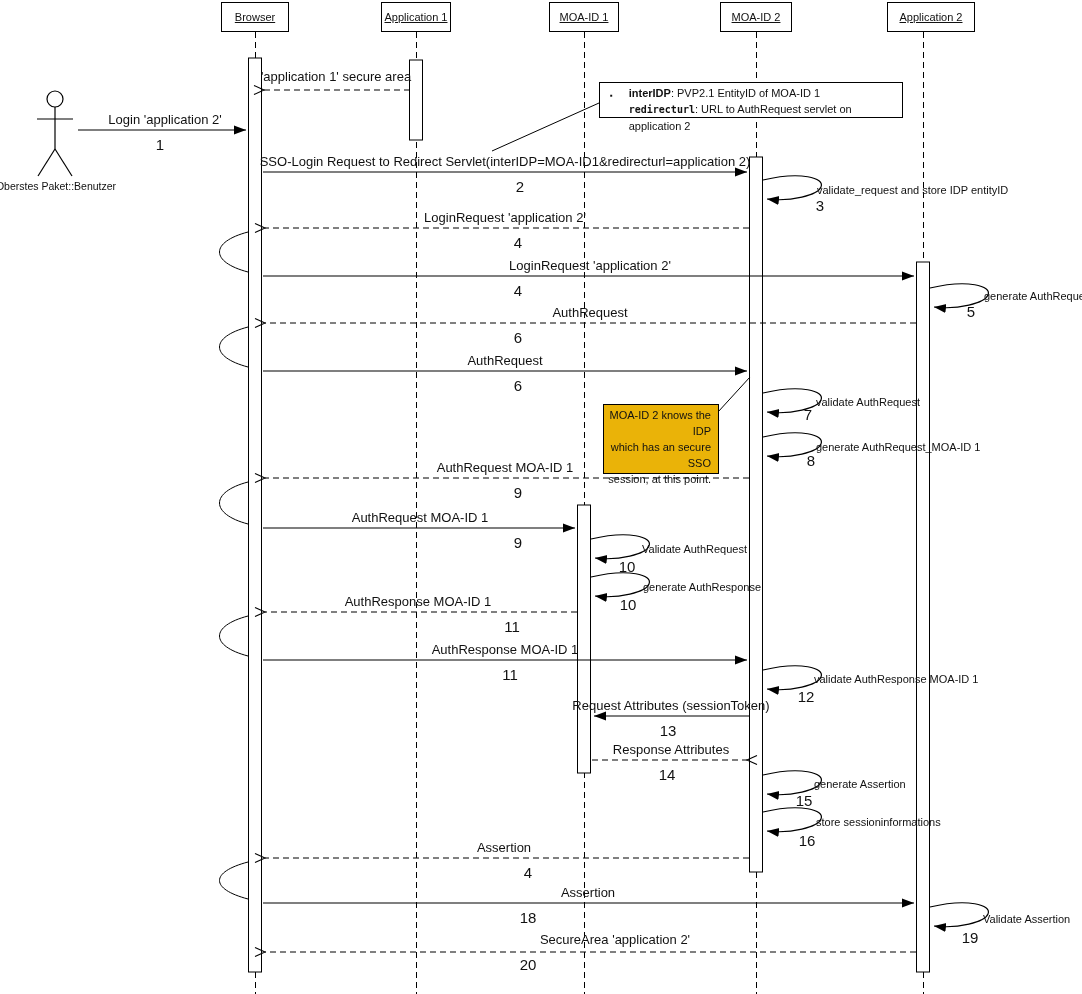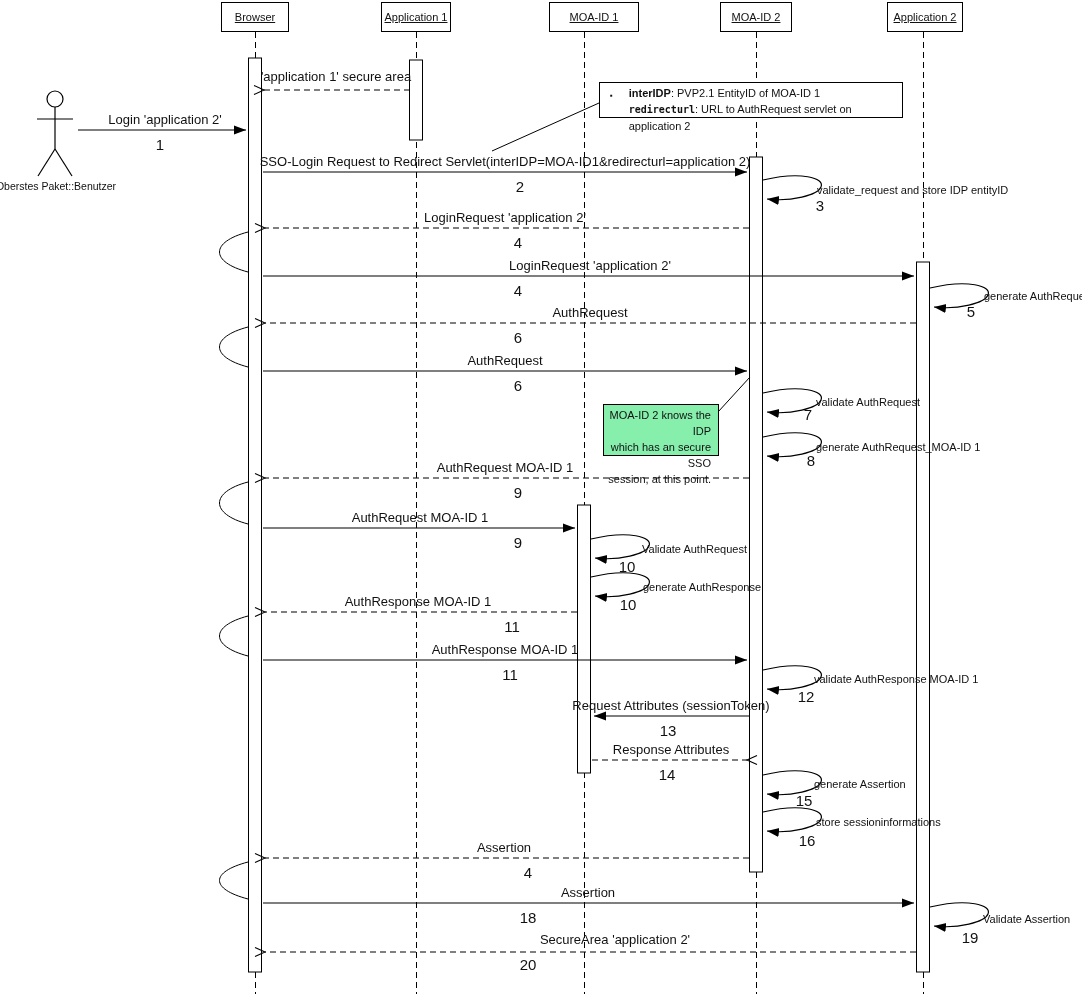--- a/index.html
+++ b/index.html
@@ -33,22 +33,22 @@
   .note-params {
     position:absolute; left:599px; top:82px; width:304px; height:36px;
     box-sizing:border-box; border:1px solid #000; background:#fff;
     font-size:11px; line-height:16px; padding:2px 4px 2px 10px;
     display:flex;
   }
   .note-params .bullet { width:20px; font-size:8px; padding-top:3px; }
   .note-params b { font-weight:bold; }
   .note-params .kw-mono { font-family:"DejaVu Sans Mono", monospace; font-weight:bold; font-size:10px; }
   .note-sso {
-    position:absolute; left:603px; top:404px; width:116px; height:52px;
-    box-sizing:border-box; border:1px solid #000; background:#86efac;
+    position:absolute; left:603px; top:404px; width:116px; height:70px;
+    box-sizing:border-box; border:1px solid #000; background:#eab308;
     font-size:11px; line-height:16px; text-align:right; padding:2px 7px 0 2px;
   }
 </style>
 </head>
 <body>
 
 <div id="canvas">
 
   <svg class="layer" width="1082" height="994" viewBox="0 0 1082 994">
     <defs>
@@ -132,27 +132,27 @@
       <line x1="55" y1="149" x2="72" y2="176"></line>
     </g>
   </svg>
 
   <div class="head-box" style="left:221px; width:68px; top:2px;">
       <span>Browser</span>
     </div>
   <div class="head-box" style="left:381px; width:70px; top:2px;">
       <span>Application 1</span>
     </div>
-  <div class="head-box" style="left:549px; width:90px; top:2px;">
+  <div class="head-box" style="left:549px; width:70px; top:2px;">
       <span>MOA-ID 1</span>
     </div>
   <div class="head-box" style="left:720px; width:72px; top:2px;">
       <span>MOA-ID 2</span>
     </div>
-  <div class="head-box" style="left:887px; width:76px; top:2px;">
+  <div class="head-box" style="left:887px; width:88px; top:2px;">
       <span>Application 2</span>
     </div>
 
   <div class="actor-label">Oberstes Paket::Benutzer</div>
 
   <div class="note-params">
     <span class="bullet">▪</span>
     <div>
       <div><b>interIDP</b><span>: PVP2.1 EntityID of MOA-ID 1</span></div>
       <div><span class="kw-mono">redirecturl</span><span>: URL to AuthRequest servlet on application 2</span></div>

